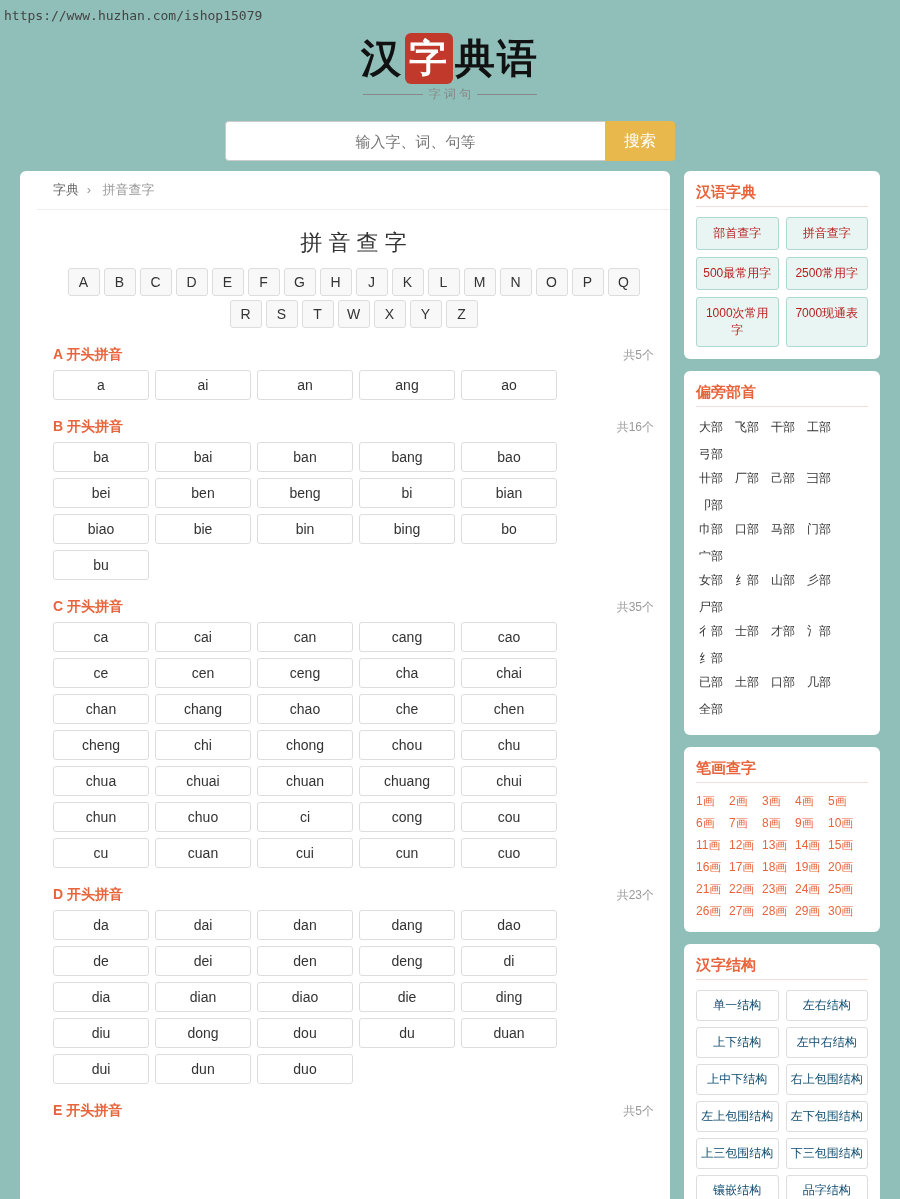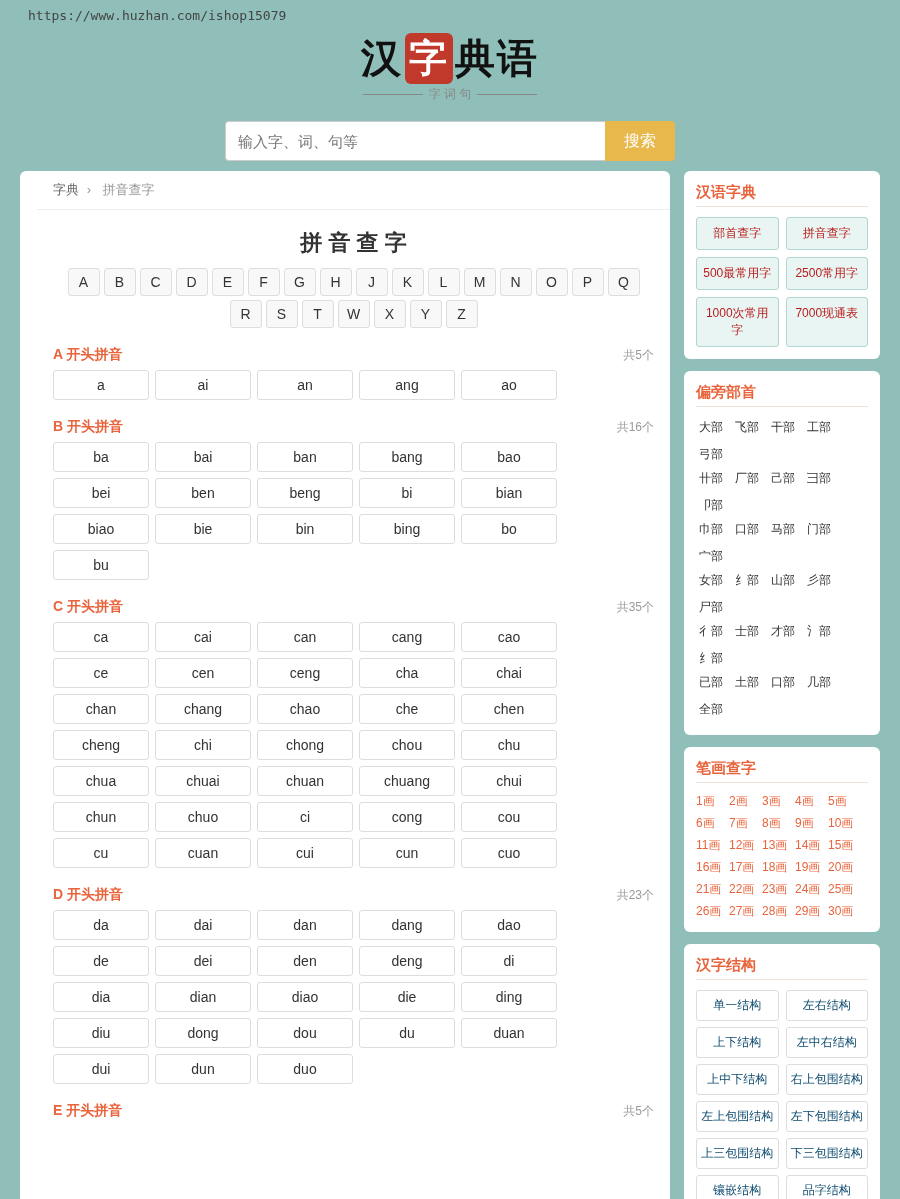--- a/index.html
+++ b/index.html
@@ -5,21 +5,21 @@
     * { box-sizing: border-box; margin: 0; padding: 0; }
     body {
       font-family: "Microsoft YaHei", "SimHei", sans-serif;
       background-color: #8fbfb8;
       min-height: 1199px;
       font-size: 14px;
       color: #333;
     }
     .top-url {
       text-align: left;
-      padding: 8px 12px 0 28px;
+      padding: 8px 12px 0 4px;
       font-size: 13px;
       color: #444;
       font-family: monospace;
     }
     .logo-area {
       text-align: center;
       padding: 8px 0 4px 0;
     }
     .logo-area .logo-text {
       font-size: 40px;
@@ -64,20 +64,21 @@
     .search-input {
       width: 380px;
       height: 40px;
       border: 1.5px solid #ccc;
       border-right: none;
       border-radius: 4px 0 0 4px;
       padding: 0 12px;
       font-size: 15px;
       outline: none;
       color: #aaa;
+      text-align: center;
     }
     .search-btn {
       width: 70px;
       height: 40px;
       background: #e8b84c;
       color: white;
       border: none;
       border-radius: 0 4px 4px 0;
       font-size: 16px;
       cursor: pointer;
@@ -100,21 +101,21 @@
       padding: 10px 16px;
       font-size: 13px;
       color: #666;
       border-bottom: 1px solid #eee;
     }
     .breadcrumb a { color: #666; text-decoration: none; }
     .breadcrumb span { color: #999; margin: 0 4px; }
     .page-title {
       text-align: center;
       font-size: 22px;
-      font-weight: bold;
+      font-weight: normal;
       color: #333;
       padding: 18px 0 10px 0;
     }
     .alpha-nav {
       display: flex;
       flex-wrap: wrap;
       gap: 4px;
       padding: 0 16px 10px 16px;
       justify-content: center;
     }

